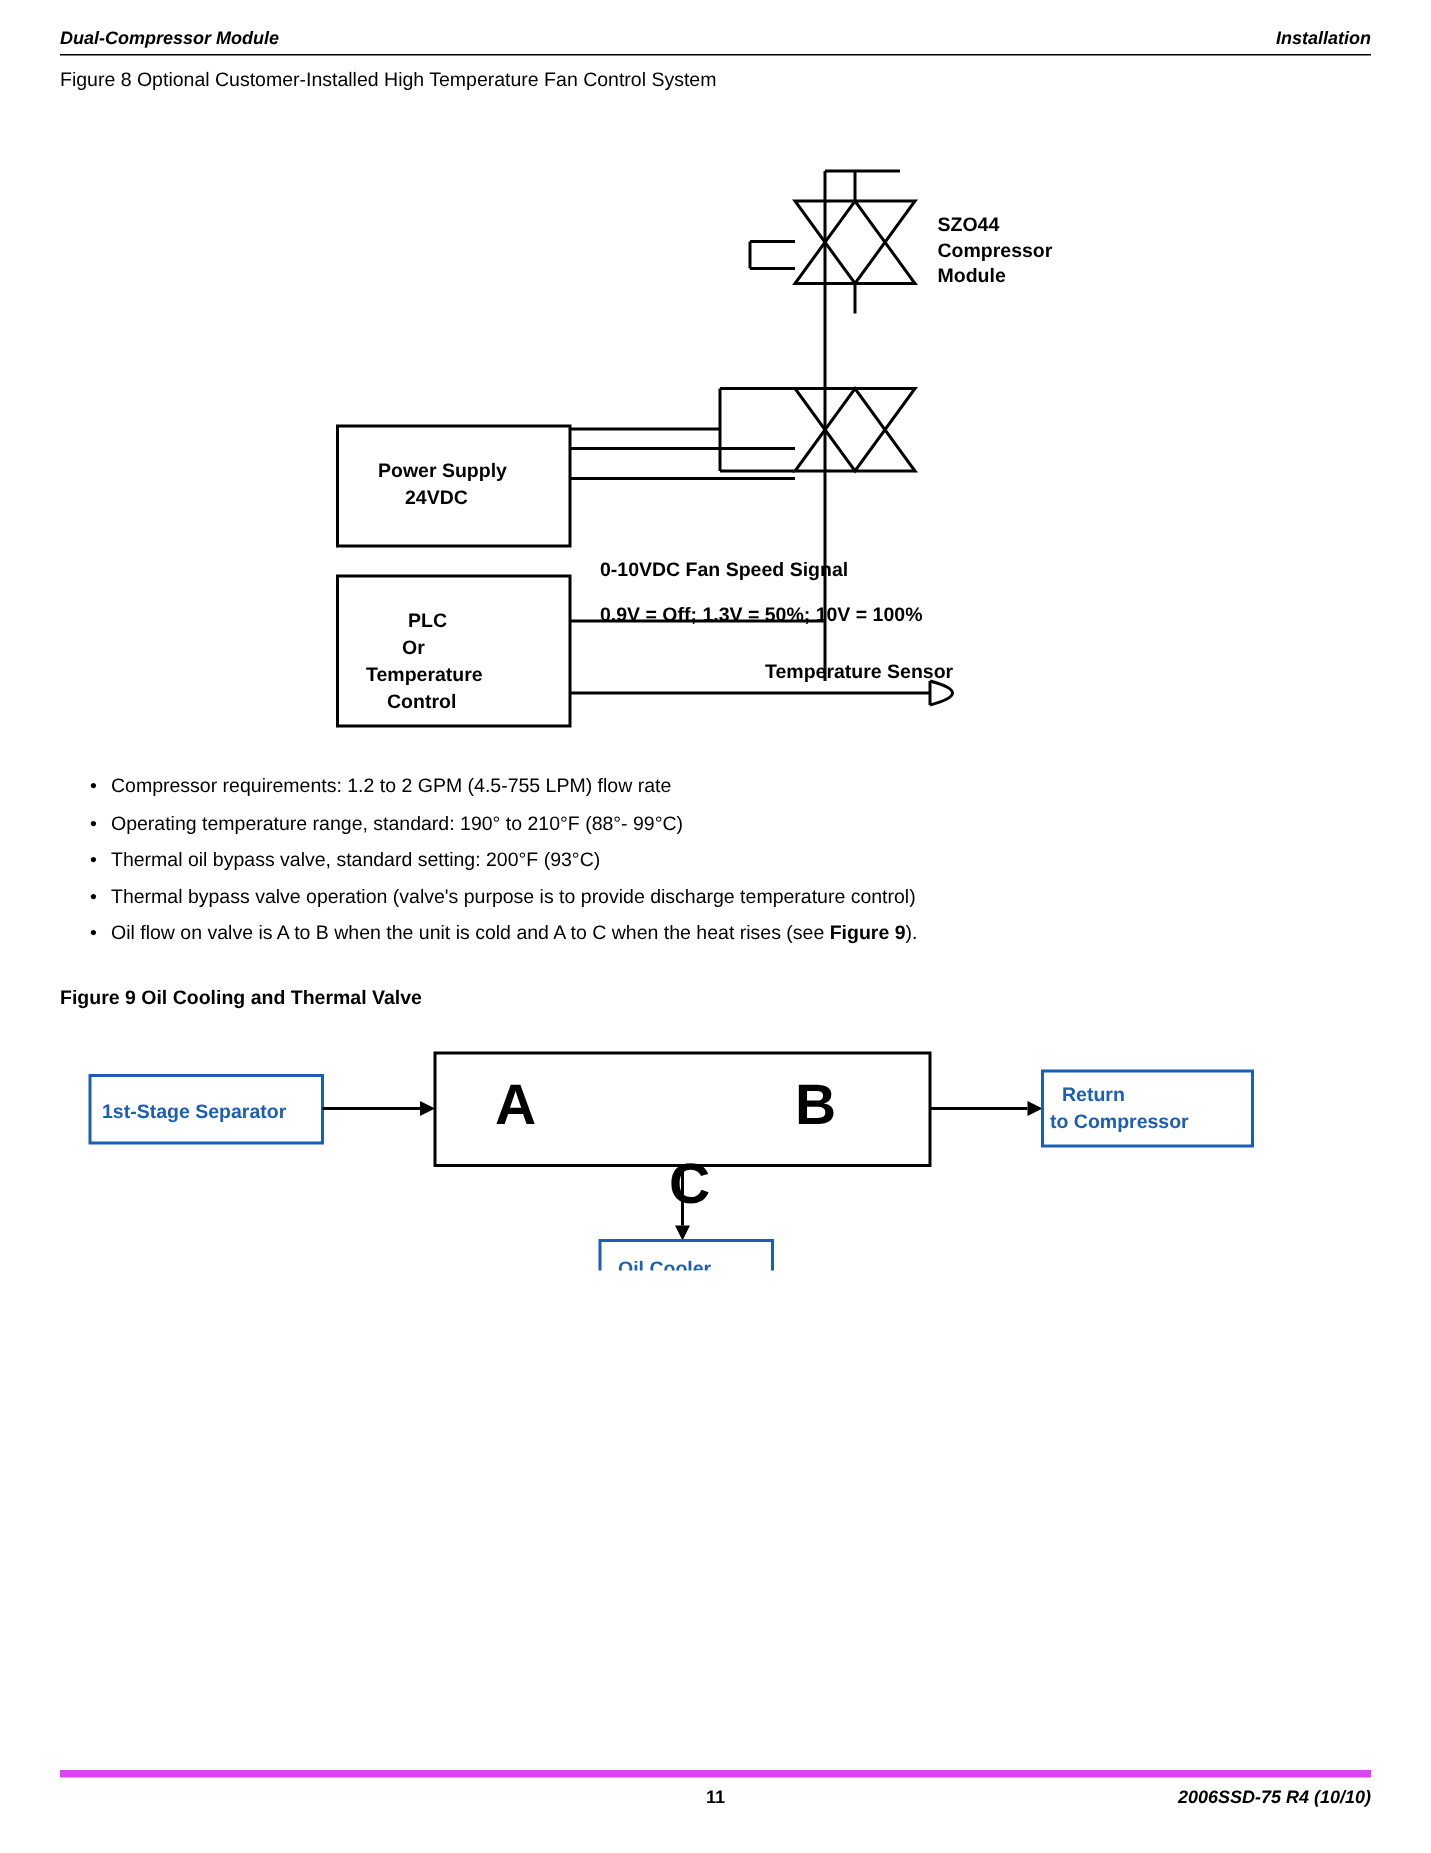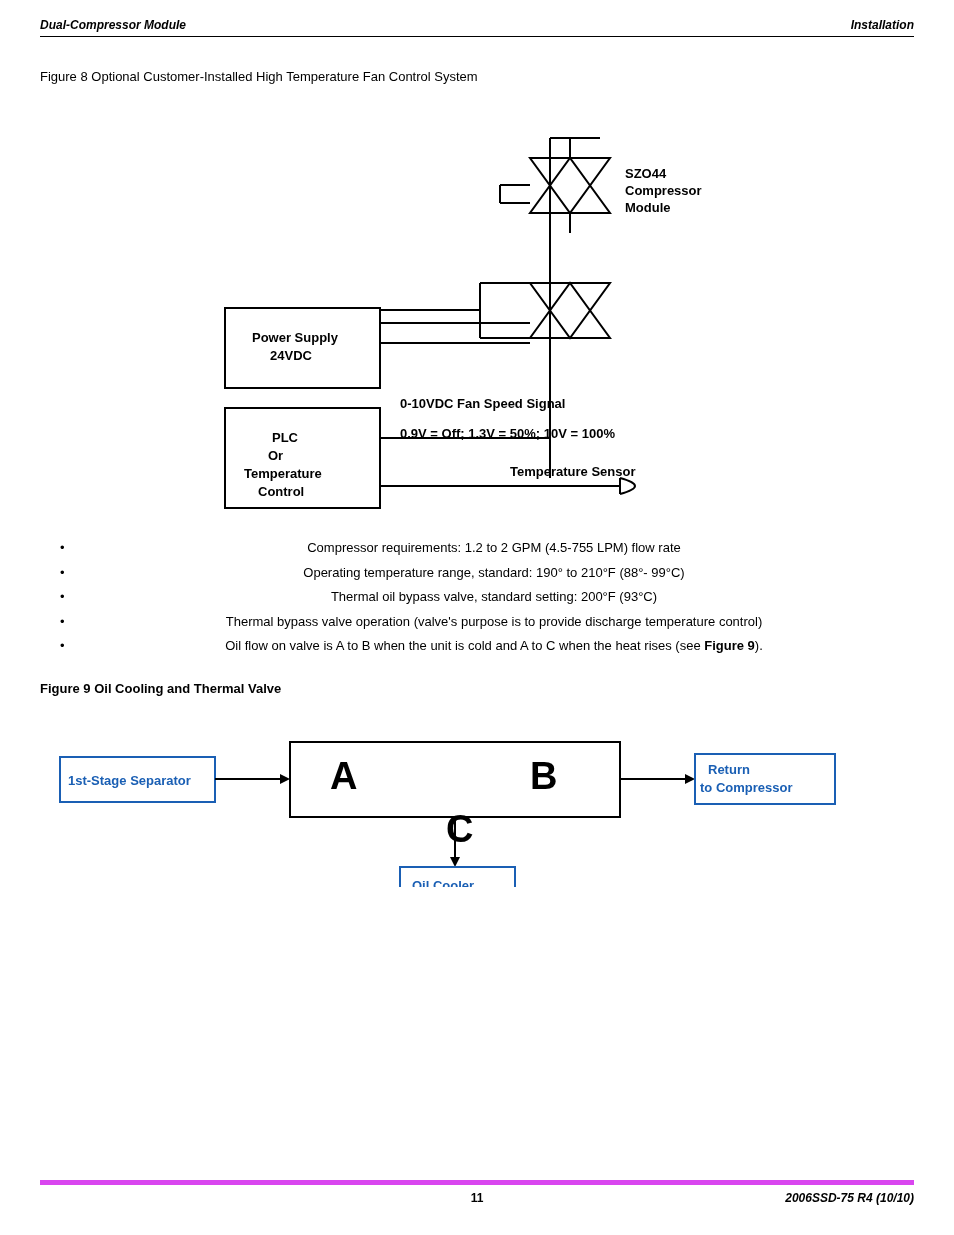--- a/index.html
+++ b/index.html
@@ -19,21 +19,21 @@
       display: flex;
       flex-direction: column;
     }
     
     .header {
       display: flex;
       justify-content: space-between;
       align-items: flex-end;
       border-bottom: 1px solid #000;
       padding-bottom: 4px;
-      margin-bottom: 32px;
+      margin-bottom: 8px;
     }
     .header-left { font-style: italic; font-weight: bold; font-size: 12px; }
     .header-right { font-style: italic; font-weight: bold; font-size: 12px; }
 
     
     .figure-title {
       font-weight: normal;
       font-size: 13px;
       margin-bottom: 14px;
     }
@@ -43,40 +43,38 @@
       position: relative;
       width: 100%;
       height: 420px;
       margin-bottom: 20px;
     }
 
     
     .bullet-list {
       margin: 0 0 20px 20px;
       list-style: none;
-      text-align: center;
     }
     .bullet-list li {
       position: relative;
       padding-left: 14px;
       margin-bottom: 5px;
       font-size: 13px;
       line-height: 1.5;
     }
     .bullet-list li::before {
       content: "•";
       position: absolute;
       left: 0;
     }
 
     
     .figure9-title {
       font-weight: bold;
       font-size: 13px;
-      margin-bottom: 16px;
     }
 
     
     .diagram9 {
       position: relative;
       width: 100%;
       height: 180px;
     }
 
     

